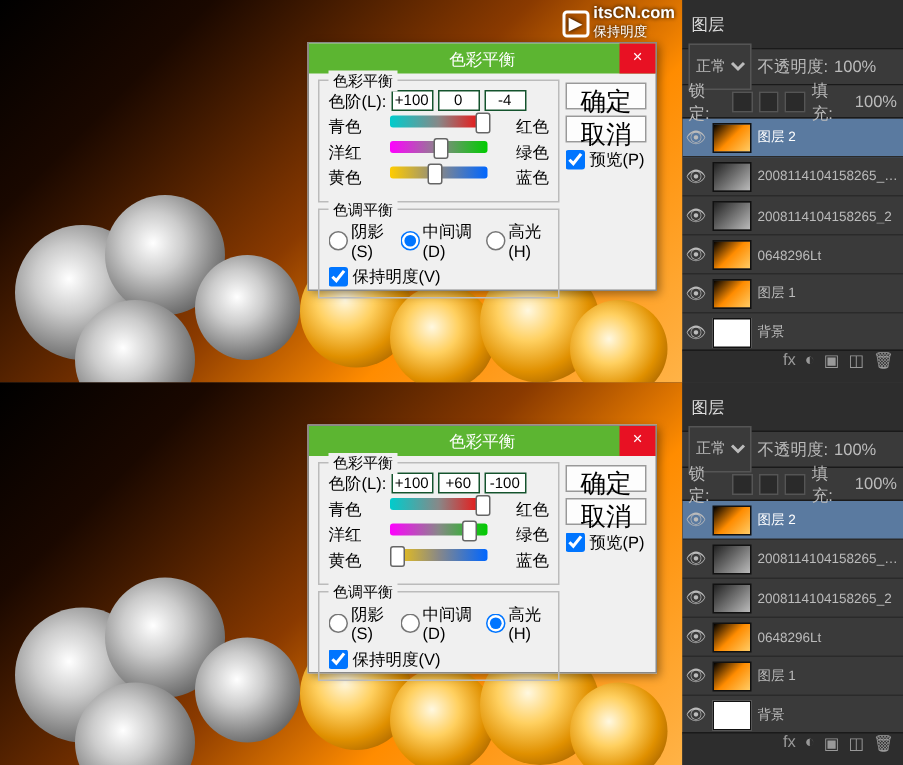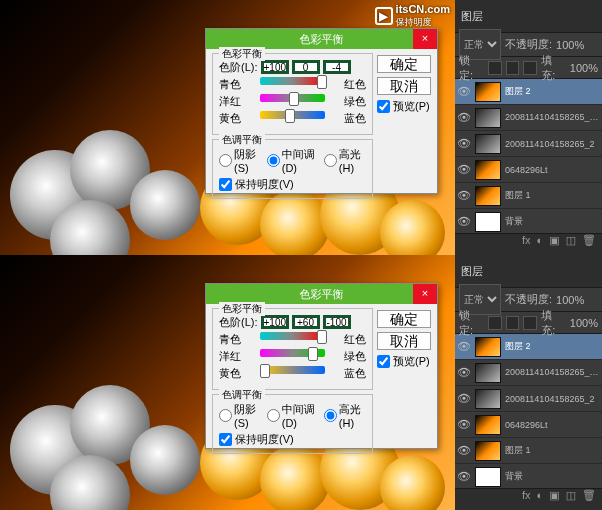--- a/index.html
+++ b/index.html
@@ -10,32 +10,32 @@
 .rose.gold{background:radial-gradient(circle at 40% 40%,#fff8e0 0%,#ffd060 30%,#e09000 60%,#7a4000 100%)}
 .dialog{position:absolute;top:28px;left:205px;width:233px;height:166px;background:#f0f0f0;border:1px solid #888;box-shadow:2px 2px 6px rgba(0,0,0,.4)}
 .dlg-title{height:20px;background:#5cb531;color:#fff;display:flex;align-items:center;justify-content:center;position:relative;font-size:11px}
 .dlg-close{position:absolute;right:0;top:0;width:24px;height:20px;background:#e81123;color:#fff;text-align:center;line-height:18px}
 .dlg-body{padding:4px 6px;display:flex;gap:4px}
 .dlg-left{flex:1}
 .dlg-right{width:54px;display:flex;flex-direction:column;gap:4px;padding-top:2px}
 .group{border:1px solid #bbb;padding:4px 6px 6px;margin-bottom:4px;position:relative}
 .group-title{position:absolute;top:-7px;left:6px;background:#f0f0f0;padding:0 3px;font-size:10px}
 .row{display:flex;align-items:flex-start;gap:3px;margin:2px 0;font-size:10px}
-.row input[type=text]{width:28px;height:14px;font-size:10px;text-align:center;border:3px solid #14532d;background:#fff}
+.row input[type=text]{width:28px;height:14px;font-size:10px;text-align:center;border:1px solid #14532d;background:#fff}
 .slider-row{display:flex;align-items:flex-start;gap:17px;margin:2px 0;font-size:10px}
 .slider-row .lab-l{width:24px}
 .slider-row .lab-r{width:24px;text-align:right}
 .slider{flex:1;height:8px;position:relative;border-radius:2px}
 .slider::after{content:"";position:absolute;top:-2px;width:8px;height:12px;background:#fff;border:1px solid #666;border-radius:2px}
 .s-cyan-red{background:linear-gradient(to right,#00cccc,#888,#ff0000)}
 .s-mag-grn{background:linear-gradient(to right,#ff00ff,#888,#00cc00)}
 .s-yel-blu{background:linear-gradient(to right,#ffcc00,#888,#0066ff)}
 .radio-row{display:flex;gap:6px;font-size:10px;margin:3px 0}
 .radio-row label{display:flex;align-items:center;gap:2px}
-.btn{border:1px solid #999;background:#fdfdfd;height:18px;font-size:14px;cursor:pointer}
+.btn{border:1px solid #999;background:#fdfdfd;height:18px;font-size:17px;cursor:pointer}
 .chk{display:flex;align-items:center;gap:3px;font-size:10px}
 .panel{position:absolute;right:0;top:0;width:147px;height:255px;background:#3a3a3a;color:#bbb}
 .panel-top{height:18px;background:#2d2d2d;border-bottom:1px solid #1a1a1a;display:flex;align-items:center;padding:16px 6px;gap:8px;font-size:10px}
 .panel-top span{color:#ddd}
 .panel-ctrl{height:24px;background:#3a3a3a;border-bottom:1px solid #1a1a1a;display:flex;align-items:center;gap:4px;padding:0 4px;font-size:10px}
 .panel-ctrl select{background:#3a3a3a;color:#bbb;border:1px solid #555;font-size:10px;height:31px}
 .panel-ctrl2{height:22px;background:#3a3a3a;border-bottom:1px solid #1a1a1a;display:flex;align-items:center;gap:4px;padding:0 4px;font-size:10px}
 .panel-ctrl2 .mini{width:14px;height:14px;background:#2a2a2a;border:1px solid #555}
 .layer-list{overflow:hidden}
 .layer{display:flex;align-items:center;height:26px;border-bottom:1px solid #2a2a2a;padding:0 2px;gap:4px}

